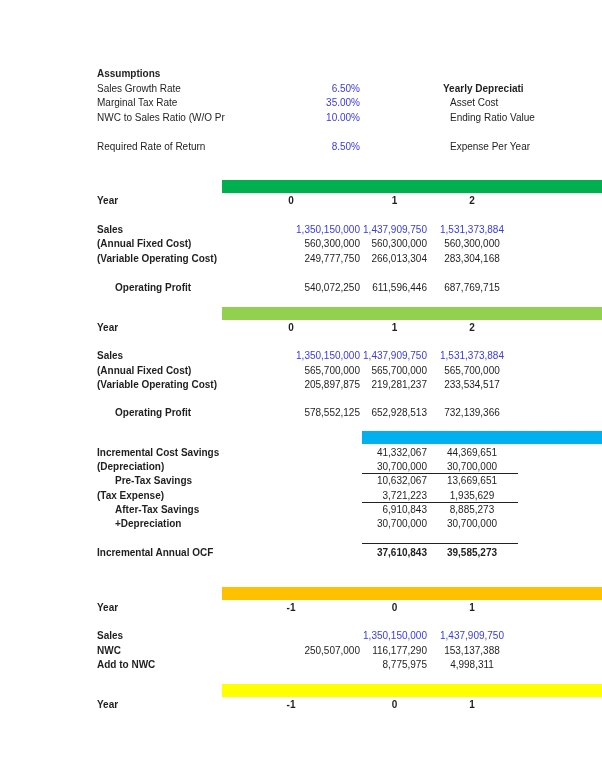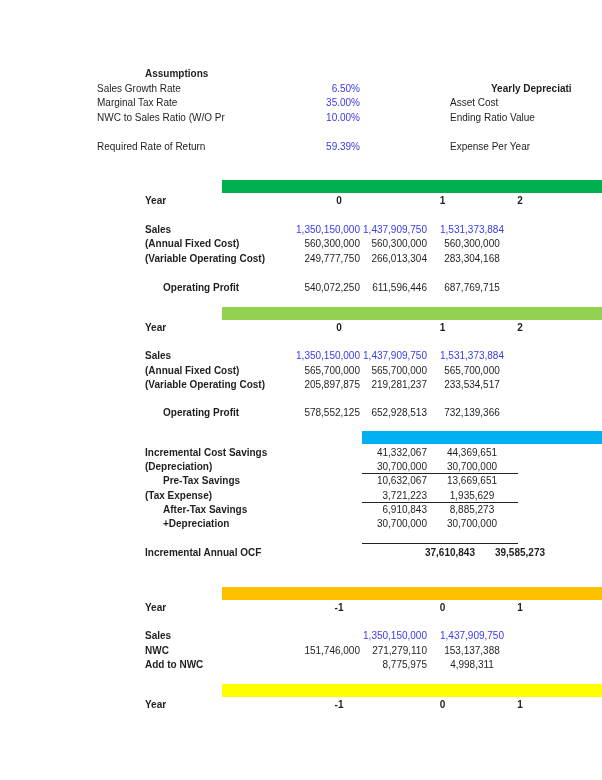--- a/index.html
+++ b/index.html
@@ -9,21 +9,21 @@
     overflow:hidden;
   }
   .row{position:absolute;left:0;width:602px;height:14px;line-height:14px;}
   .c{position:absolute;top:0;white-space:nowrap;}
   .lbl{left:97px;}
   .lbl2{left:115px;}
   .cB{left:222px;width:138px;text-align:right;}
   .cC{left:362px;width:65px;text-align:right;}
   .cD{left:427px;width:90px;text-align:center;}
   .ctr{text-align:center;}
-  .b{font-weight:700;margin-left:48px;}
+  .b{font-weight:700;}
   .blue{color:#3A3AE8;}
   .bar{position:absolute;height:13px;}
   .bar-full{left:222px;width:380px;}
   .bar-right{left:362px;width:240px;}
   .rule{position:absolute;left:362px;width:156px;height:1px;background:#222;}
   .rp-title{left:443px;}
   .rp{left:430px;margin-left:20px;}
 </style>
 </head>
 <body>
@@ -43,21 +43,21 @@
     <span class="c cB blue">35.00%</span>
     <span class="c rp">Asset Cost</span>
   </div>
   <div class="row" style="top:111px">
     <span class="c lbl">NWC to Sales Ratio (W/O Pr</span>
     <span class="c cB blue">10.00%</span>
     <span class="c rp">Ending Ratio Value</span>
   </div>
   <div class="row" style="top:140px">
     <span class="c lbl">Required Rate of Return</span>
-    <span class="c cB blue">59.39%</span>
+    <span class="c cB blue">8.50%</span>
     <span class="c rp">Expense Per Year</span>
   </div>
 
   <div class="bar bar-full" style="top: 180px; background-color: rgb(0, 176, 80);"></div>
   <div class="row" style="top:194px">
     <span class="c lbl b">Year</span>
     <span class="c cB ctr b">0</span>
     <span class="c cC ctr b">1</span>
     <span class="c cD ctr b">2</span>
   </div>
@@ -165,22 +165,22 @@
     <span class="c cC ctr b">0</span>
     <span class="c cD ctr b">1</span>
   </div>
   <div class="row" style="top:629px">
     <span class="c lbl b">Sales</span>
     <span class="c cC blue">1,350,150,000</span>
     <span class="c cD blue">1,437,909,750</span>
   </div>
   <div class="row" style="top:644px">
     <span class="c lbl b">NWC</span>
-    <span class="c cB">151,746,000</span>
-    <span class="c cC">271,279,110</span>
+    <span class="c cB">250,507,000</span>
+    <span class="c cC">116,177,290</span>
     <span class="c cD">153,137,388</span>
   </div>
   <div class="row" style="top:658px">
     <span class="c lbl b">Add to NWC</span>
     <span class="c cC">8,775,975</span>
     <span class="c cD">4,998,311</span>
   </div>
 
   <div class="bar bar-full" style="top: 684px; background-color: rgb(255, 255, 0);"></div>
   <div class="row" style="top:698px">

